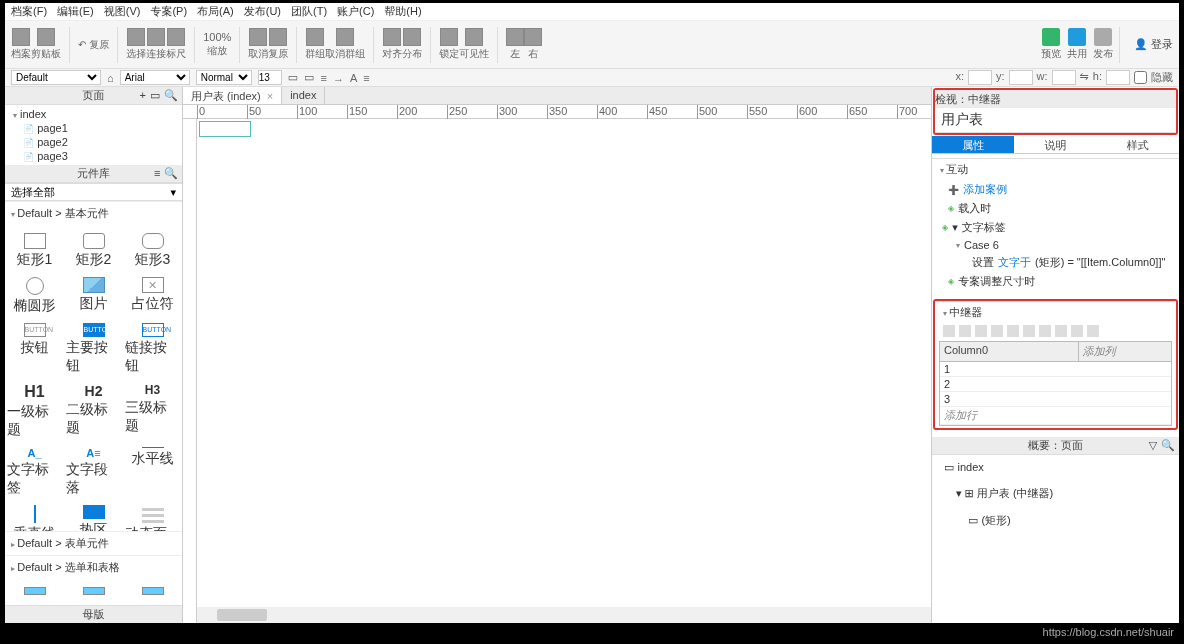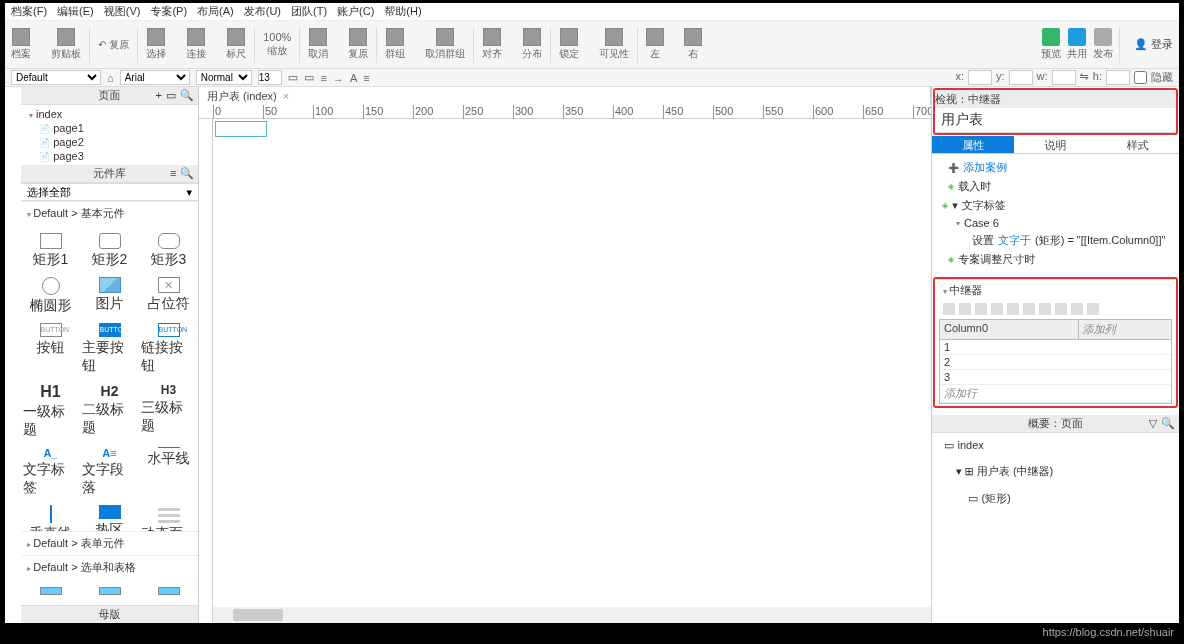--- a/index.html
+++ b/index.html
@@ -4,32 +4,32 @@
 <style>
 * { margin: 0; padding: 0; box-sizing: border-box; font-family: "Microsoft YaHei", Arial, sans-serif; font-size: 11px; }
 body { background: #000; width: 1184px; height: 644px; overflow: hidden; position: relative; }
 .app { position: absolute; left: 5px; top: 3px; width: 1174px; height: 620px; background: #fff; display: flex; flex-direction: column; }
 .menubar { height: 18px; background: #fff; display: flex; gap: 10px; padding: 2px 6px; color: #333; border-bottom: 1px solid #eee; align-items: center; }
 .menubar span { cursor: pointer; }
 .ribbon { height: 48px; background: #f5f5f5; display: flex; align-items: center; padding: 0 6px; gap: 8px; border-bottom: 1px solid #ddd; }
 .ribbon-group { display: flex; flex-direction: column; align-items: center; gap: 1px; }
 .ribbon-group .icon { width: 18px; height: 18px; background: #999; border: 1px solid #888; }
 .ribbon-group .lbl { font-size: 10px; color: #666; }
-.ribbon-big { display: flex; gap: 20px; }
+.ribbon-big { display: flex; gap: 0; }
 .ribbon-right { margin-left: auto; display: flex; gap: 6px; align-items: center; }
 .ribbon-right .ico.green { background: #33b56a; }
 .ribbon-right .ico.blue { background: #1f9bde; }
 .ribbon-right .ico.gray { background: #aaa; }
 .ribbon-right .ico { width: 18px; height: 18px; border-radius: 2px; }
 .login { color: #444; padding-left: 8px; }
 .formatbar { height: 18px; background: #f5f5f5; display: flex; align-items: center; gap: 6px; padding: 0 6px; color: #666; border-bottom: 1px solid #ddd; font-size: 10px; }
 .formatbar select, .formatbar input { font-size: 10px; height: 15px; border: 1px solid #ccc; background: #fff; }
 .fb-num { width: 24px; }
 .fb-coord { display: flex; gap: 4px; margin-left: auto; }
-.mainrow { flex: 1; display: flex; min-height: 0; margin-left: 16px; }
+.mainrow { flex: 1; display: flex; min-height: 0; }
 .leftcol { width: 178px; display: flex; flex-direction: column; border-right: 1px solid #ccc; }
 .panel-head { height: 18px; background: #ececec; display: flex; align-items: center; justify-content: center; color: #444; position: relative; border-bottom: 1px solid #ddd; }
 .panel-head .tools { position: absolute; right: 4px; display: flex; gap: 4px; }
 .tree { flex: 0 0 60px; padding: 2px 6px; color: #333; }
 .tree .node { padding: 1px 0 1px 12px; }
 .tree .node.root { padding-left: 2px; font-weight: normal; }
 .tree .node::before { content: "▸"; color: #888; margin-right: 3px; font-size: 8px; }
 .tree .node.root::before { content: "▾"; }
 .tree .doc::before { content: "📄"; font-size: 9px; margin-right: 3px; }
 .lib-select { height: 18px; background: #fff; border-top: 1px solid #ddd; border-bottom: 1px solid #ddd; display: flex; align-items: center; padding: 0 6px; }
@@ -50,21 +50,21 @@
 .widget .txt { color: #0b7dda; font-weight: bold; }
 .widget .line { border: none; border-top: 1px solid #0b7dda; width: 22px; height: 1px; }
 .widget .vline { border: none; border-left: 2px solid #0b7dda; width: 2px; height: 18px; }
 .widget .hot { background: #0b7dda; width: 22px; height: 14px; }
 .widget .dyn { width: 22px; height: 18px; background: repeating-linear-gradient(0deg,#ccc,#ccc 3px,#fff 3px,#fff 6px); }
 .widget .frame { width: 22px; height: 16px; border: 1px solid #888; background: linear-gradient(#ddd 4px,#fff 4px); }
 .widget .rep { width: 22px; height: 18px; background: repeating-linear-gradient(90deg,#8cc 0,#8cc 6px,#fff 6px,#fff 7px),repeating-linear-gradient(0deg,transparent 0,transparent 5px,#fff 5px,#fff 6px); }
 .widget-label { font-size: 14px; color: #333; }
 .bottom-bar { height: 18px; background: #ececec; border-top: 1px solid #ddd; display: flex; align-items: center; justify-content: center; color: #444; }
 .center { flex: 1; display: flex; flex-direction: column; min-width: 0; }
-.tabs { height: 18px; background: #ececec; display: flex; border-bottom: 1px solid #ccc; flex-direction: column; }
+.tabs { height: 18px; background: #ececec; display: flex; border-bottom: 1px solid #ccc; }
 .tab { padding: 2px 8px; border-right: 1px solid #ccc; background: #ececec; color: #444; }
 .tab.active { background: #fff; }
 .tab .x { margin-left: 6px; color: #999; cursor: pointer; }
 .canvas-wrap { flex: 1; position: relative; background: #fff; overflow: hidden; }
 .ruler-h { height: 14px; background: #fff; border-bottom: 1px solid #ccc; display: flex; font-size: 8px; color: #666; position: relative; }
 .ruler-h .tick { position: absolute; border-left: 1px solid #999; height: 14px; padding-left: 1px; }
 .ruler-v { width: 14px; background: #fff; border-right: 1px solid #ccc; position: absolute; left: 0; top: 14px; bottom: 0; }
 .canvas { position: absolute; left: 14px; top: 14px; right: 0; bottom: 16px; background: #fff; }
 .selbox { position: absolute; left: 2px; top: 2px; width: 52px; height: 16px; border: 1px solid #5bb; }
 .scroll-h { position: absolute; left: 14px; right: 0; bottom: 0; height: 16px; background: #f0f0f0; }
@@ -421,20 +421,21 @@
       <div class="hl-red">
         <div class="insp-title">检视：中继器</div>
         <div class="name-field">用户表</div>
       </div>
       <div class="insp-tabs">
         <div class="insp-tab active">属性</div>
         <div class="insp-tab">说明</div>
         <div class="insp-tab">样式</div>
       </div>
       <div class="insp-body">
+        <div class="section-head">互动</div>
         <div class="insp-row add-case">添加案例</div>
         <div class="insp-row evt">载入时</div>
         <div class="insp-row evt" style="padding-left:10px">▾ <span>文字标签</span></div>
         <div class="insp-row case" style="padding-left:24px">
             <span>Case 6</span>
           </div>
         <div class="insp-row action">
             <span>设置</span> 
             <span class="link">文字于</span> 
             <span>(矩形) = "[[Item.Column0]]"</span>

